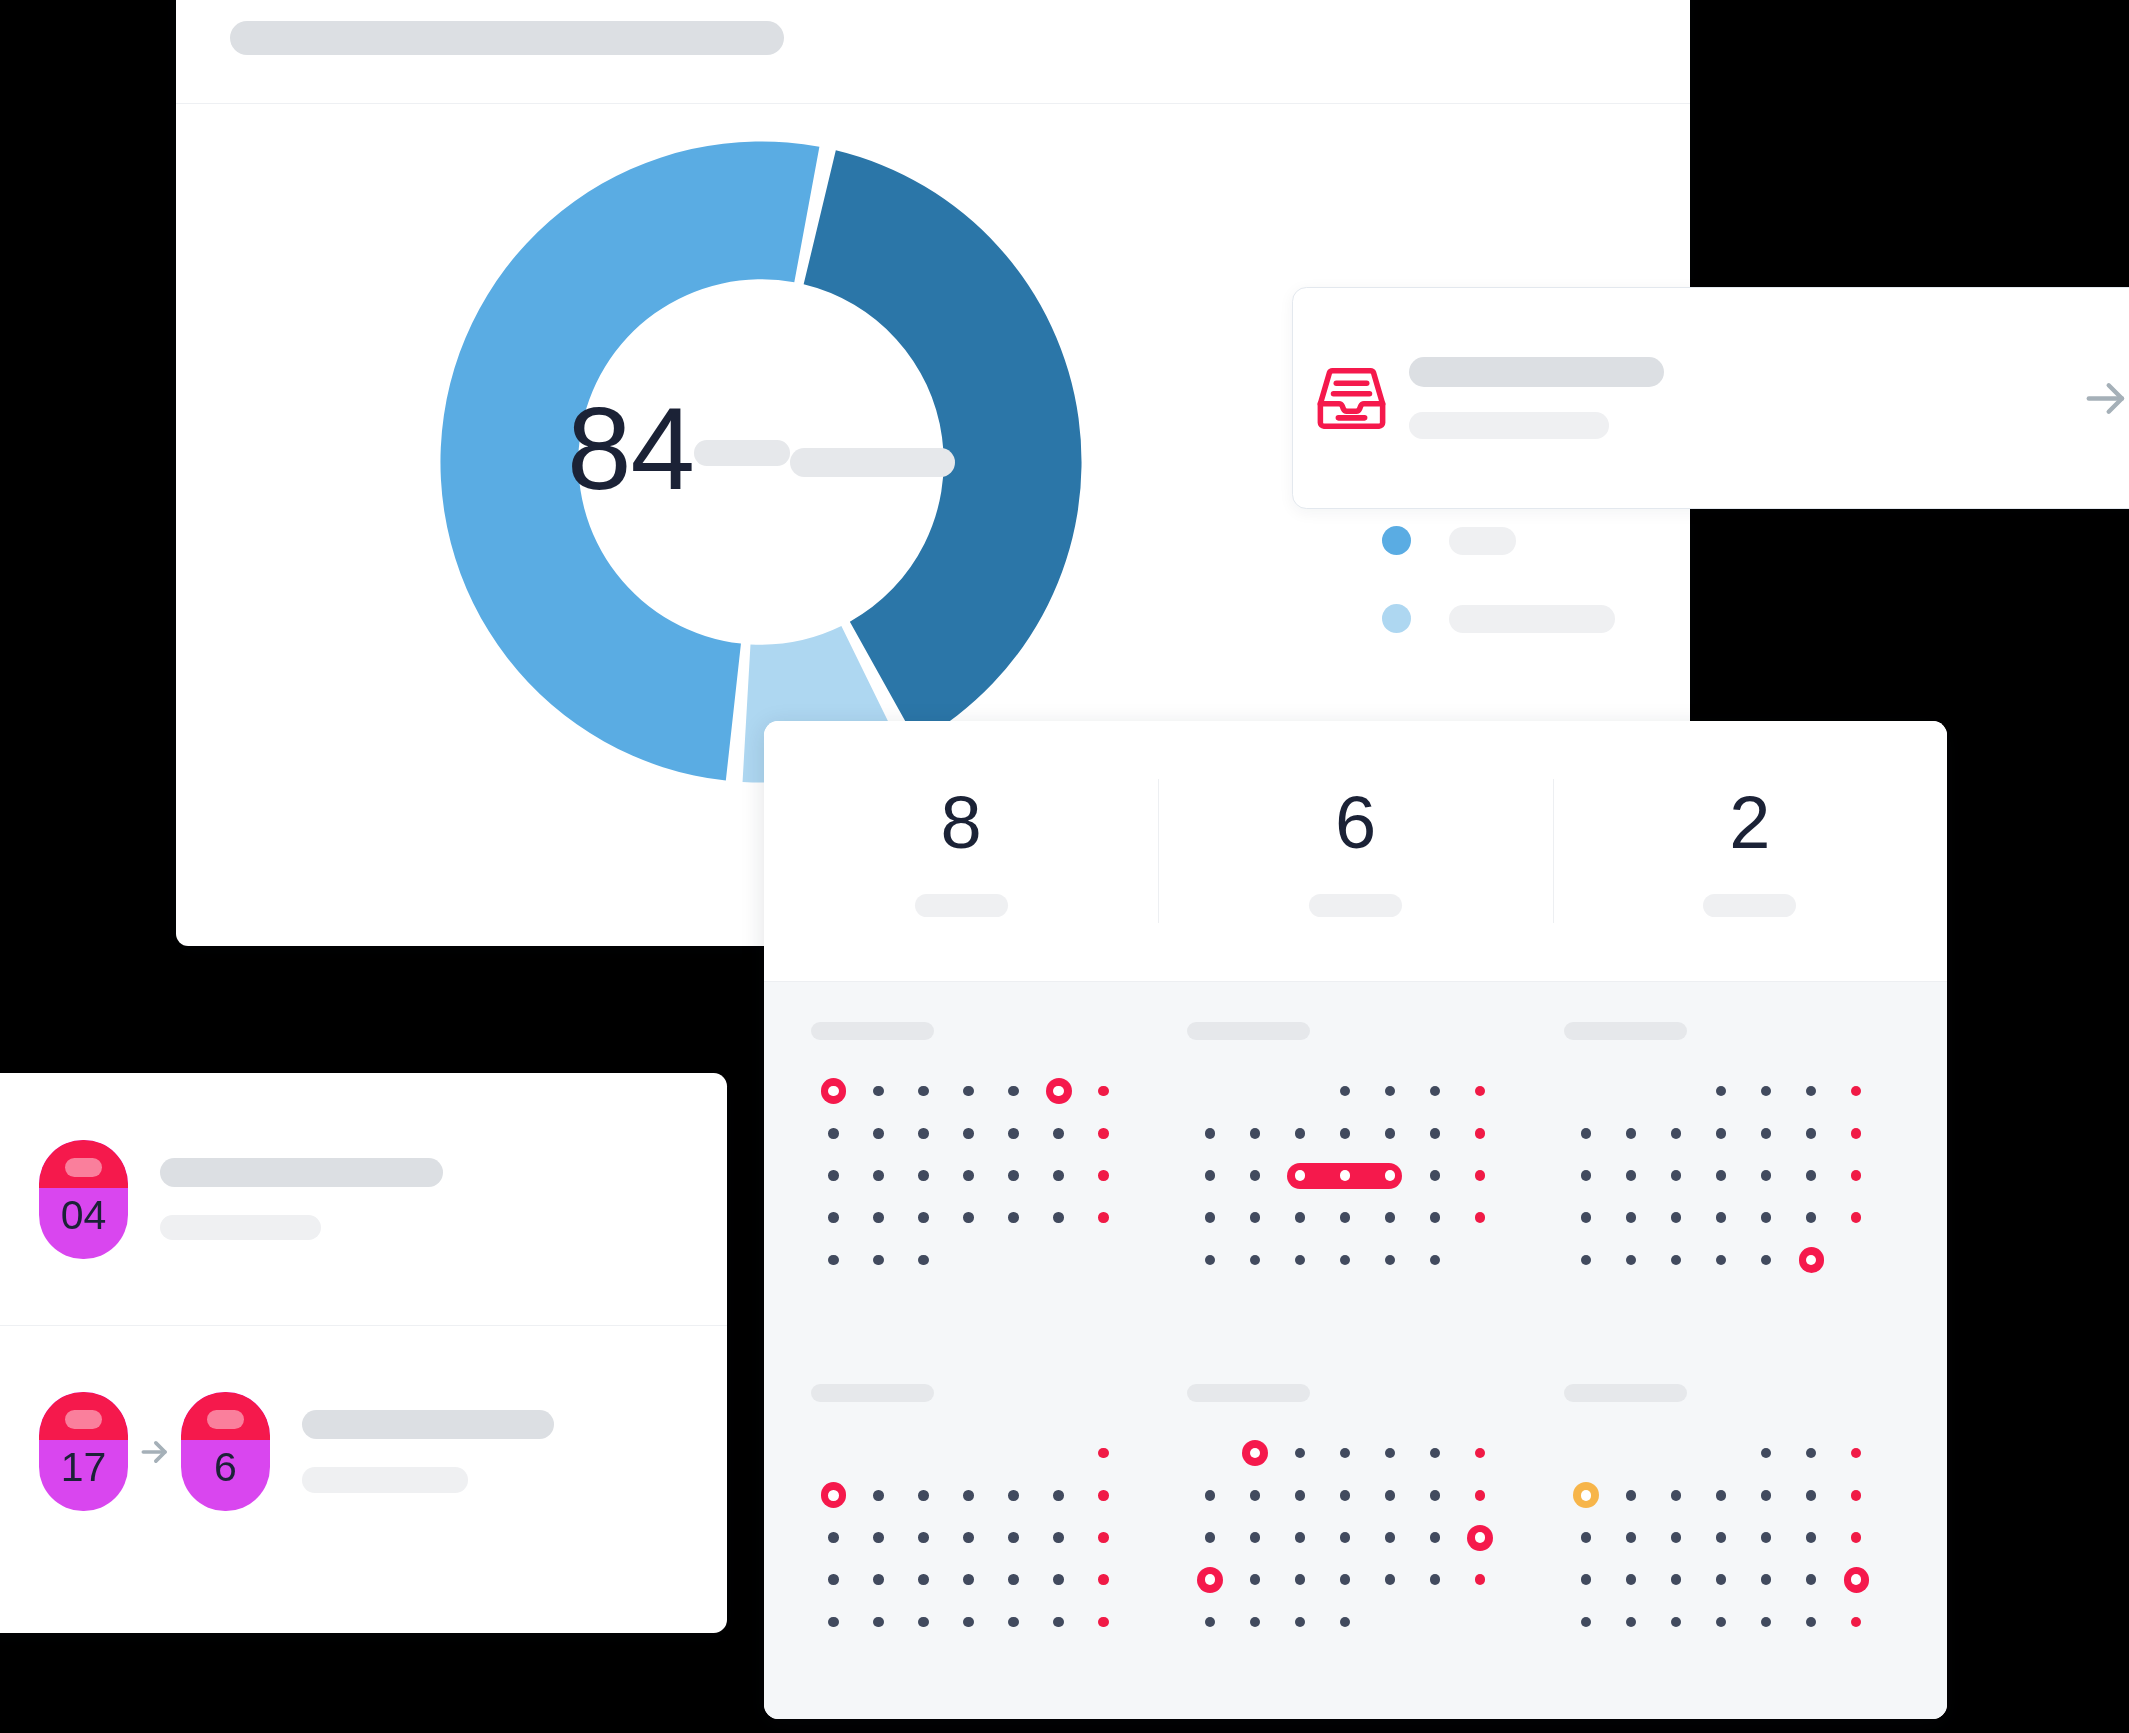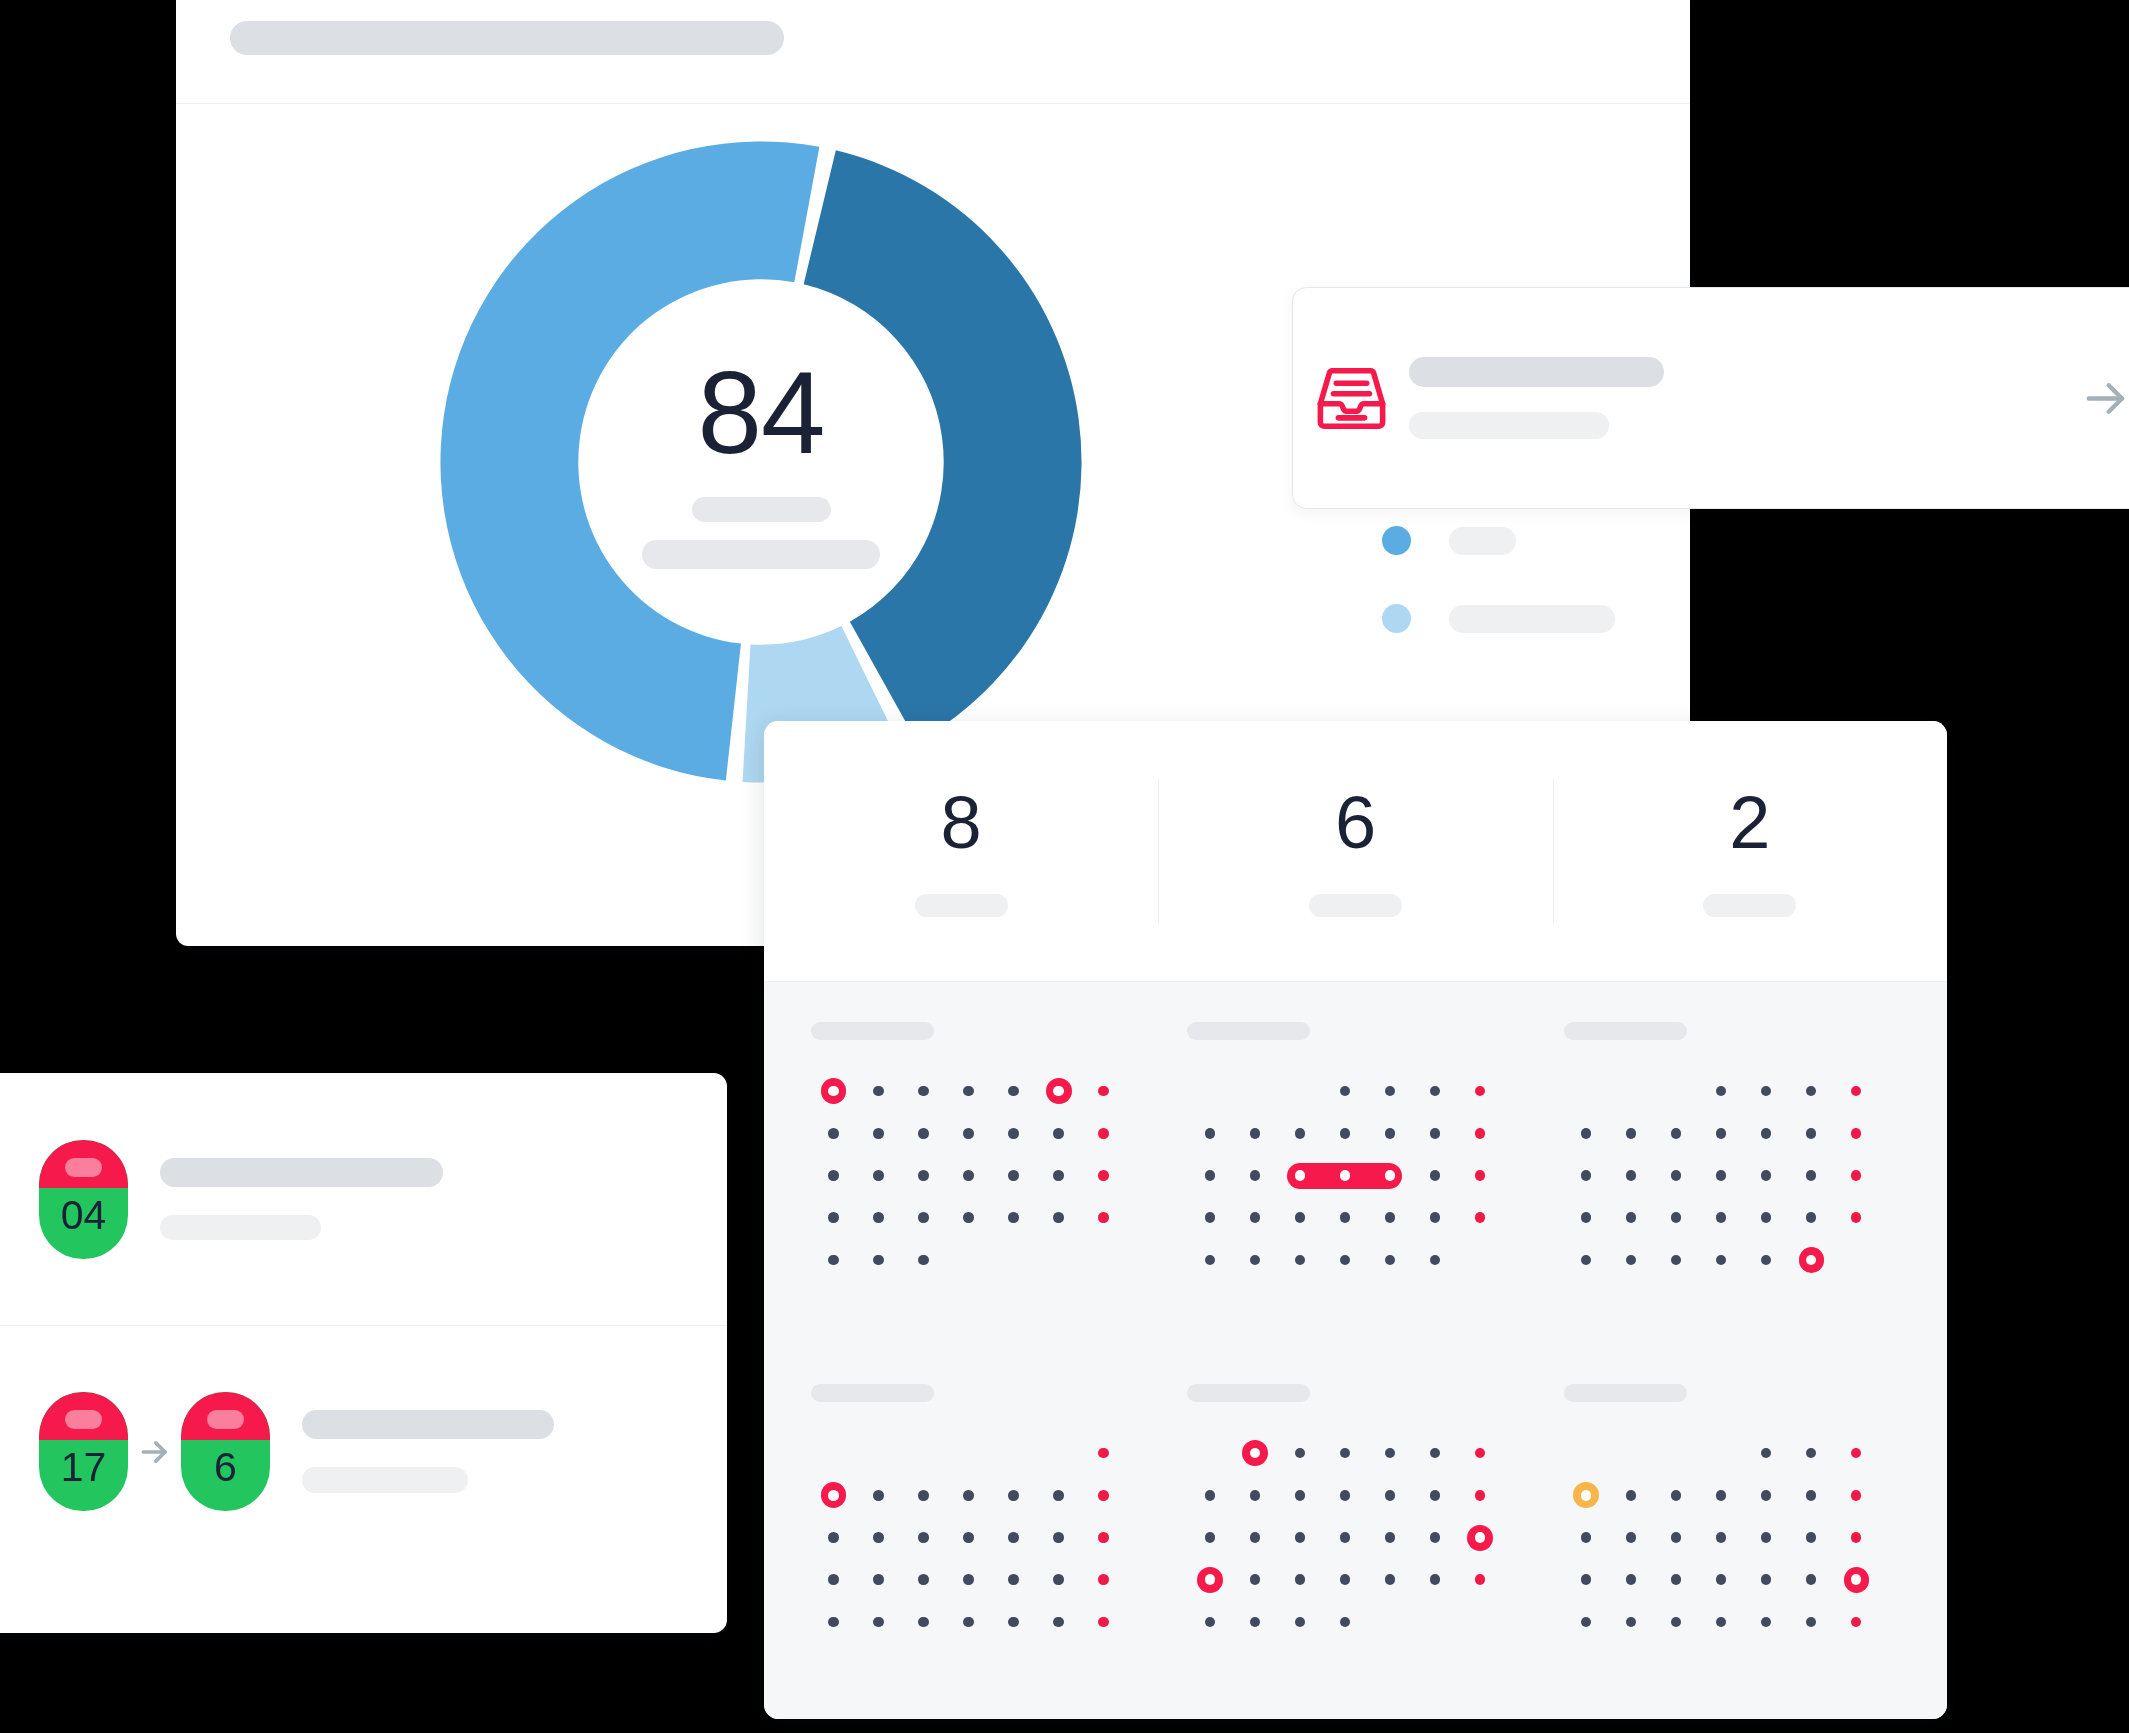--- a/index.html
+++ b/index.html
@@ -31,21 +31,21 @@
   }
 
   
   #donut-wrap {
     position:absolute; left:244px; top:143px; width:682px; height:682px;
   }
   #donut-svg { width:100%; height:100%; display:block; }
   #donut-center {
     position:absolute; left:50%; top:50%; transform:translate(-50%,-50%);
     width:388px; height:388px; border-radius:50%;
-    display:flex; flex-direction:column; align-items:center; justify-content:center;
+    display:flex; flex-direction:row; align-items:center; justify-content:center;
   }
   #donut-value {
     font-size: 116px; font-weight: 300; color:#1B2236;
     line-height:1; letter-spacing:-1.1px; margin-bottom:25.5px;
     font-family:"Liberation Sans", sans-serif;
   }
   #donut-sub1 { width:139px; height:25.5px; border-radius:12.8px; background:#E6E8EB; margin-bottom:18px;}
   #donut-sub2 { width:238px; height:29px; border-radius:14.4px; background:#E6E8EB; }
 
   
@@ -118,21 +118,21 @@
   
   #events-card {
     position:absolute; left:-22px; top:1073px;
     width:749px; height:560px;
     background:#FFFFFF; border-radius:13.3px;
     box-shadow:0 4.4px 16.6px rgba(20,30,50,.10);
   }
   .event-row { height:252px; display:flex; align-items:center; padding-left:61px; }
   .event-row + .event-row { border-top:1.1px solid #EEF0F3; }
   .datebadge {
-    width:89px; height:119px; border-radius:44px; background:#22c55e;
+    width:89px; height:119px; border-radius:44px; background:#d946ef;
     position:relative; overflow:hidden; flex:none;
     display:flex; align-items:flex-end; justify-content:center;
   }
   .datebadge-top {
     position:absolute; left:0; top:0; width:100%; height:48px;
     background:#F5194C; border-radius:44px 44px 0 0;
     display:flex; align-items:center; justify-content:center;
   }
   .datebadge-notch { width:37px; height:19px; border-radius:9.4px; background:#FA7F9C; margin-top:7.8px;}
   .datebadge-num {

